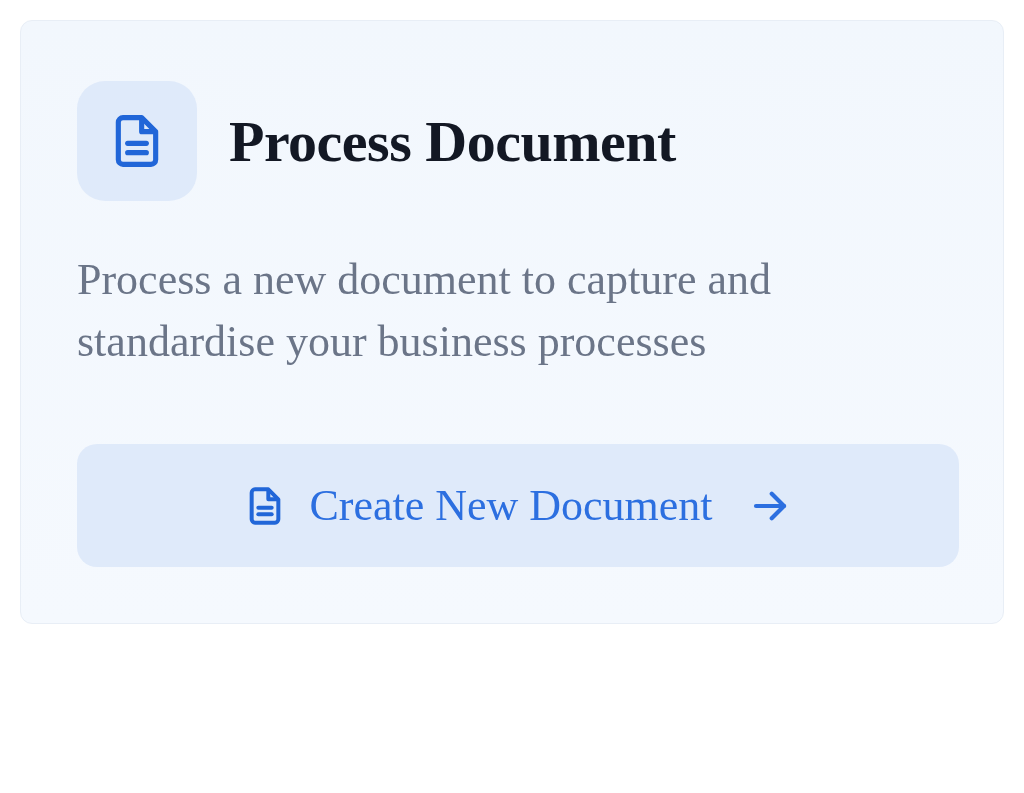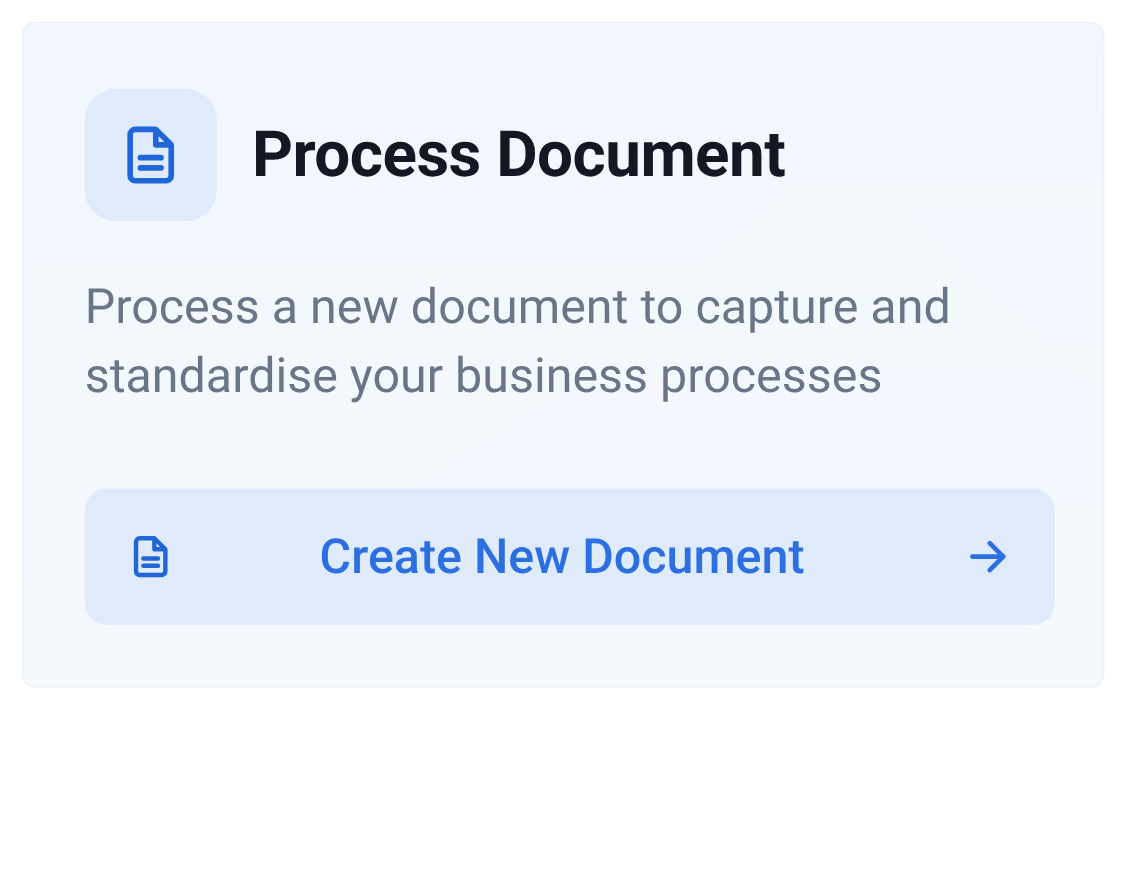--- a/index.html
+++ b/index.html
@@ -18,20 +18,21 @@
       justify-content: flex-start;
       padding: 20px;
     }
 
     .card {
       width: 984px;
       background: linear-gradient(180deg, #f2f7fd 0%, #f5f9fe 100%);
       border-radius: 12px;
       padding: 60px 44px 56px 56px;
       border: 1px solid #e8eef6;
+      font-family: Liberation Serif, serif;
     }
 
     .card-header {
       display: flex;
       align-items: center;
       gap: 32px;
       margin-bottom: 48px;
     }
 
     .icon-badge {
@@ -69,21 +70,21 @@
     }
 
     .cta-button {
       width: 100%;
       background: #dfeafa;
       border: none;
       border-radius: 20px;
       padding: 36px 40px;
       display: flex;
       align-items: center;
-      justify-content: space-between;
+      justify-content: center;
       gap: 24px;
       cursor: pointer;
       font-family: inherit;
     }
 
     .cta-button svg.doc-icon {
       width: 40px;
       height: 40px;
       stroke: #2166d8;
       stroke-width: 2.4;

